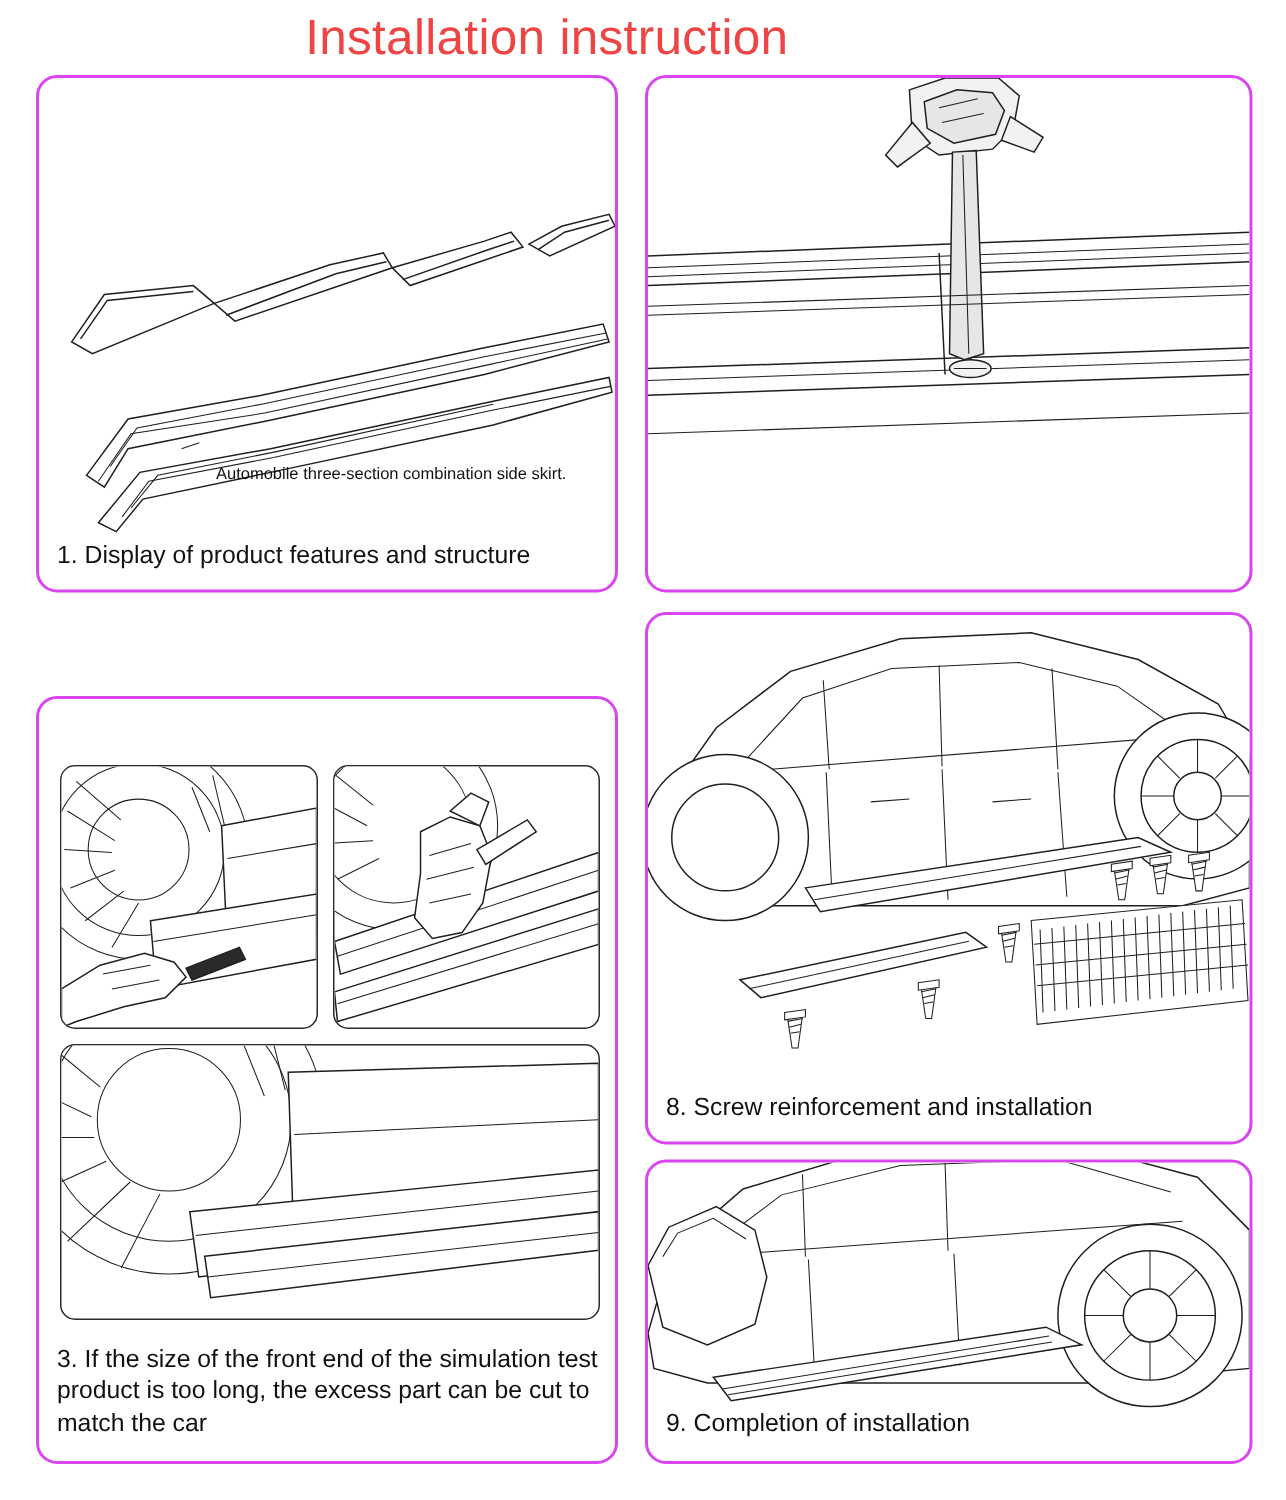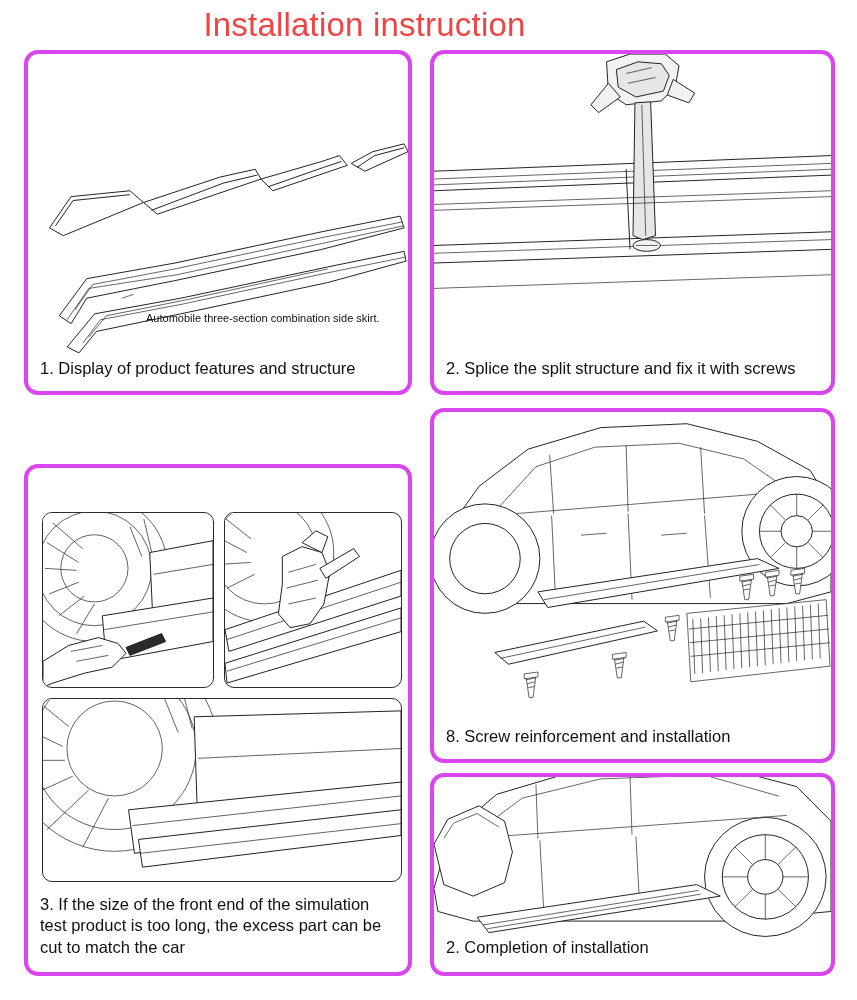--- a/index.html
+++ b/index.html
@@ -26,21 +26,21 @@
     top: 6px;
     width: 729px;
     text-align: center;
     font-size: 33px;
     font-weight: 400;
     letter-spacing: 0.2px;
     color: #ef4444;
   }
   .panel {
     position: absolute;
-    border: 4px solid #d946ef;
+    border: 2px solid #d946ef;
     border-radius: 14px;
     background: #ffffff;
     box-sizing: border-box;
     overflow: hidden;
   }
   .panel .caption {
     position: absolute;
     left: 12px;
     right: 10px;
     font-size: 16.5px;
@@ -169,21 +169,20 @@
           <ellipse class="fillg" cx="217" cy="196" rx="14" ry="6"></ellipse>
           <path class="hair" d="M206,196 L228,196"></path>
         </g>
 
         <g class="stroke hair">
           <path d="M0,154 L405,140"></path>
           <path d="M0,160 L405,146"></path>
         </g>
       </svg>
     </div>
-    <div class="caption">2. Splice the split structure and fix it with screws</div>
   </div>
 
   <div class="panel" id="panel-3">
 
     <div class="inner-box" style="left:14px; top:44px; width:172px; height:176px;">
       <div class="art">
         <svg viewBox="0 0 172 176" preserveAspectRatio="none">
           <g class="stroke hair">
             <circle class="fillw" cx="52" cy="56" r="74"></circle>
             <circle class="fillw" cx="52" cy="56" r="58"></circle>
@@ -378,16 +377,16 @@
           </g>
         </g>
 
         <g class="stroke thin">
           <path class="fillw" d="M44,146 L268,112 L292,124 L56,162 Z"></path>
           <path class="hair" d="M50,154 L270,118"></path>
           <path class="hair" d="M54,158 L272,122"></path>
         </g>
       </svg>
     </div>
-    <div class="caption">2.  Completion of installation</div>
+    <div class="caption">9.  Completion of installation</div>
   </div>
 
 </div>
 
 </body></html>

